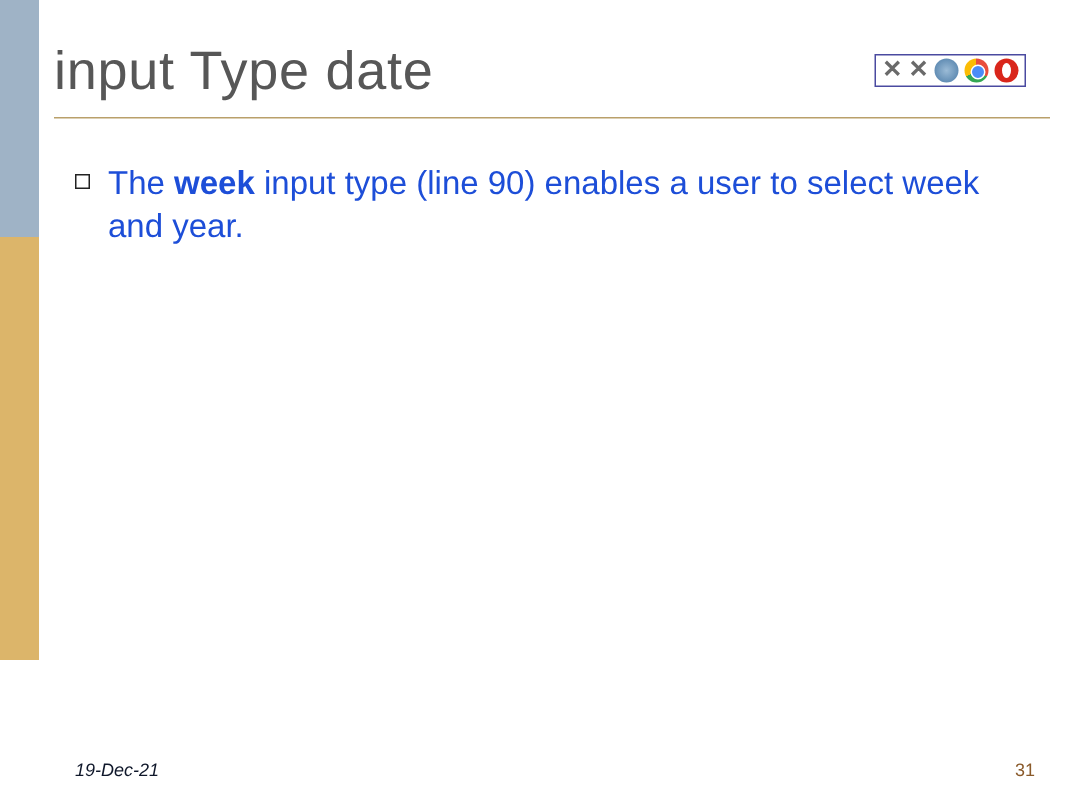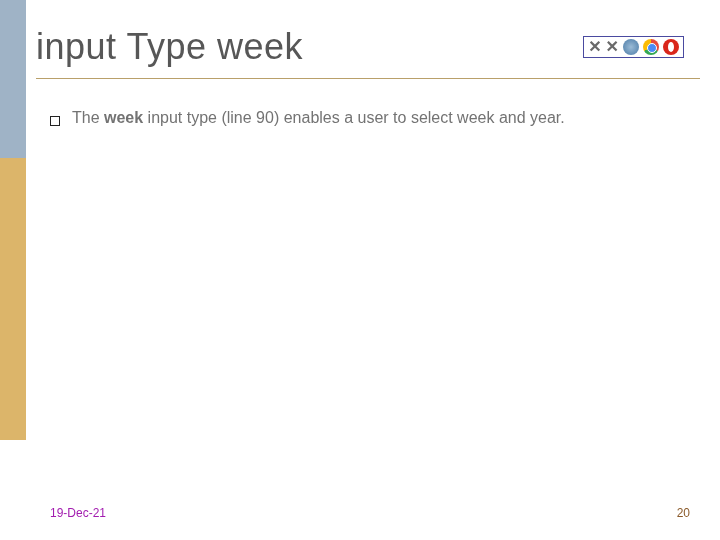--- a/index.html
+++ b/index.html
@@ -111,60 +111,59 @@
     gap: 12px;
     margin-bottom: 6px;
   }
   .bullet .marker {
     width: 10px; height: 10px;
     border: 1.5px solid #222;
     margin-top: 8px;
     flex: 0 0 auto;
   }
   .bullet .text {
-    font-size: 16px;
+    font-size: 22px;
     line-height: 1.3;
-    color: #737373;
-    text-align: center;
+    color: #1d4ed8;
   }
   .bullet .text b { font-weight: bold; }
 
   
   .footer {
     position: absolute;
     left: 0; right: 0; bottom: 10px;
     height: 34px;
     display: flex;
     align-items: center;
     justify-content: space-between;
     padding: 0 30px 0 50px;
     font-size: 12px;
   }
-  .footer .date { color: #a21caf; }
+  .footer .date { color: #0f172a; font-style: italic; }
   .footer .center {
     color: #8a5a2a;
     text-align: center;
     line-height: 1.2;
     position: absolute;
     left: 50%;
     transform: translateX(-50%);
     bottom: 2px;
   }
   .footer .page { color: #8a5a2a; }
 </style>
 </head>
 <body>
 
 <div class="slide">
 
   <div class="side-top"></div>
   <div class="side-bottom"></div>
 
   <div class="title-wrap">
-    <div class="title">input Type week</div>
+    <div class="title">input Type date</div>
     <div class="browser-box">
       <span class="x-mark">✕</span>
       <span class="x-mark">✕</span>
       <span class="icon-unknown"></span>
       <span class="icon-chrome"></span>
       <span class="icon-opera"></span>
     </div>
   </div>
   <div class="title-rule"></div>
 
@@ -172,16 +171,16 @@
     <div class="bullet">
       <span class="marker"></span>
       <span class="text">
         <span>The </span><b>week</b><span> input type (line 90) enables a user to select week and year.</span>
       </span>
     </div>
   </div>
 
   <div class="footer">
     <span class="date">19-Dec-21</span>
-    <span class="page">20</span>
+    <span class="page">31</span>
   </div>
 
 </div>
 
 </body></html>

